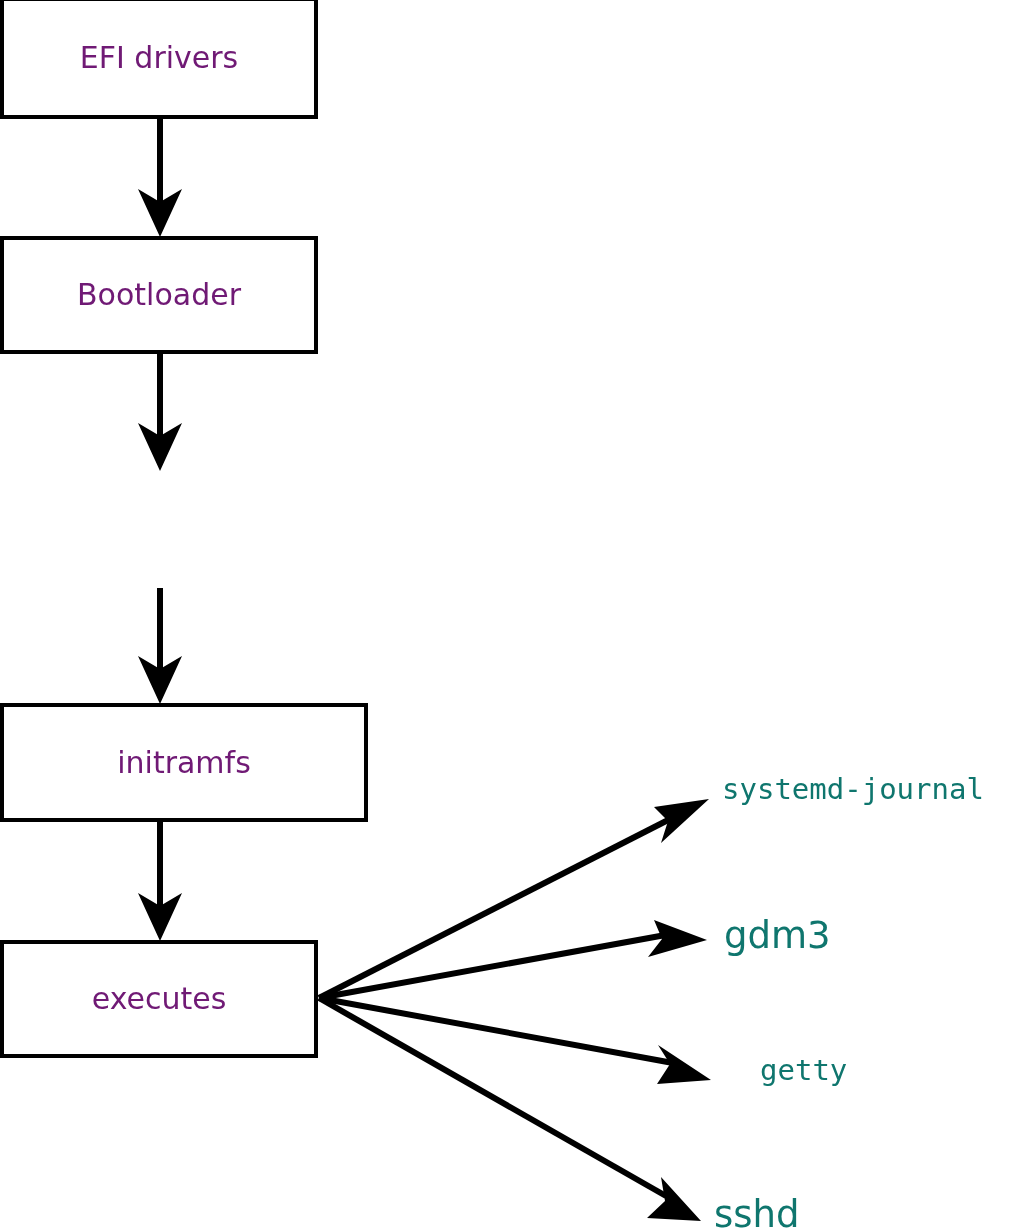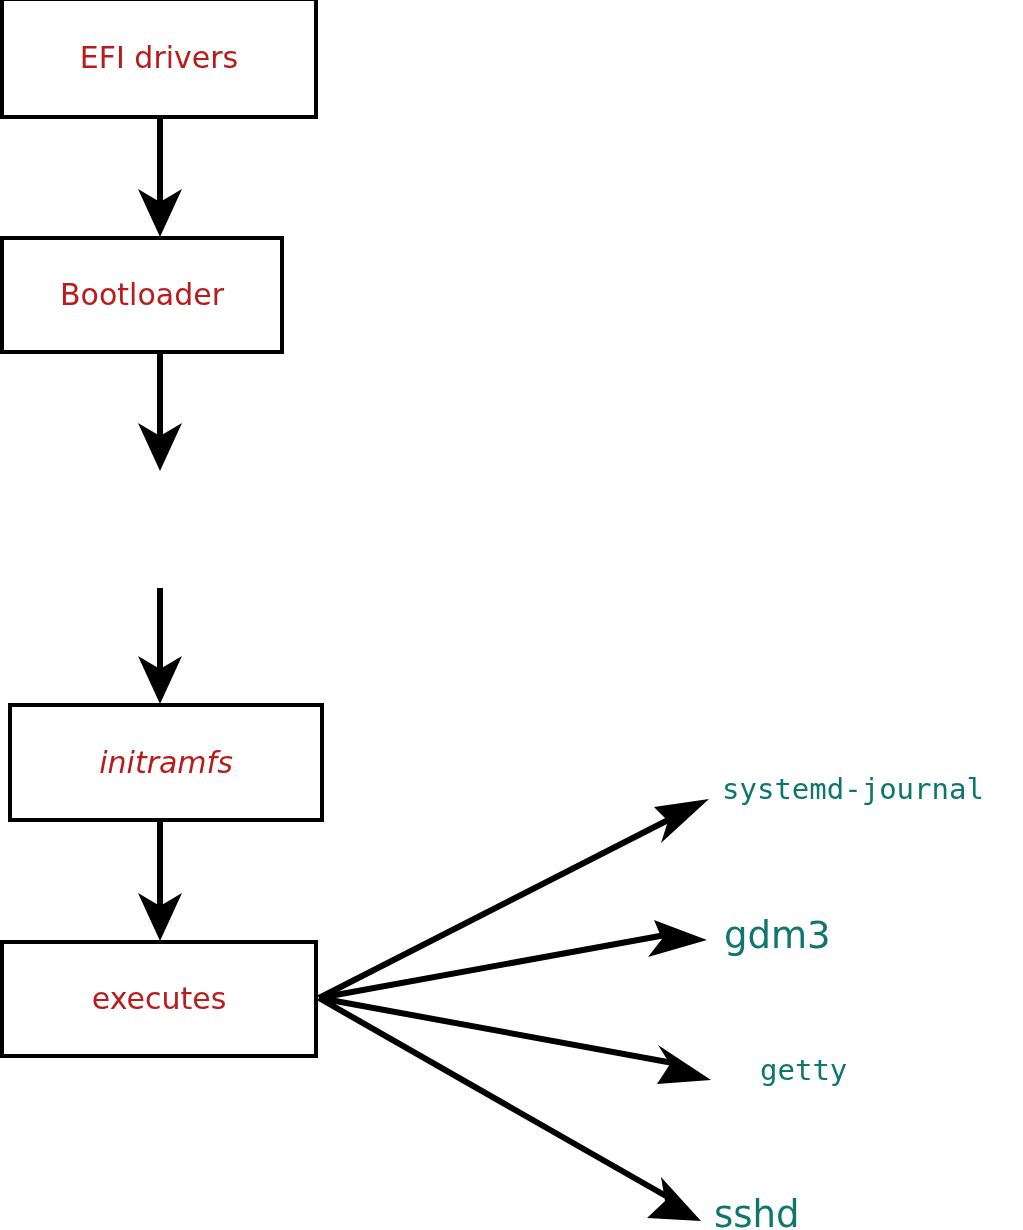--- a/index.html
+++ b/index.html
@@ -32,28 +32,28 @@
     border: 4px solid #000000;
     background: #ffffff;
     display: flex;
     align-items: center;
     justify-content: center;
   }
   .proc-box-label {
     font-family: "DejaVu Sans", sans-serif;
     font-size: 30px;
     line-height: 1;
-    color: #b91c1c;
+    color: #701a75;
     white-space: nowrap;
   }
 
   .box-efi        { left: 0px; top: -3px;  width: 318px; height: 122px; }
-  .box-bootloader { left: 0px; top: 236px; width: 284px; height: 118px; align-items: center; }
+  .box-bootloader { left: 0px; top: 236px; width: 318px; height: 118px; align-items: center; }
   .box-kernel     { left: 0px; top: 470px; width: 318px; height: 118px; }
-  .box-initramfs  { left: 8px; top: 703px; width: 316px; height: 119px; font-style: italic; }
+  .box-initramfs  { left: 0px; top: 703px; width: 368px; height: 119px; }
   .box-systemd    { left: 0px; top: 940px; width: 318px; height: 118px; }
 
   
   #arrow-layer {
     position: absolute;
     left: 0;
     top: 0;
     width: 1023px;
     height: 1230px;
     pointer-events: none;

